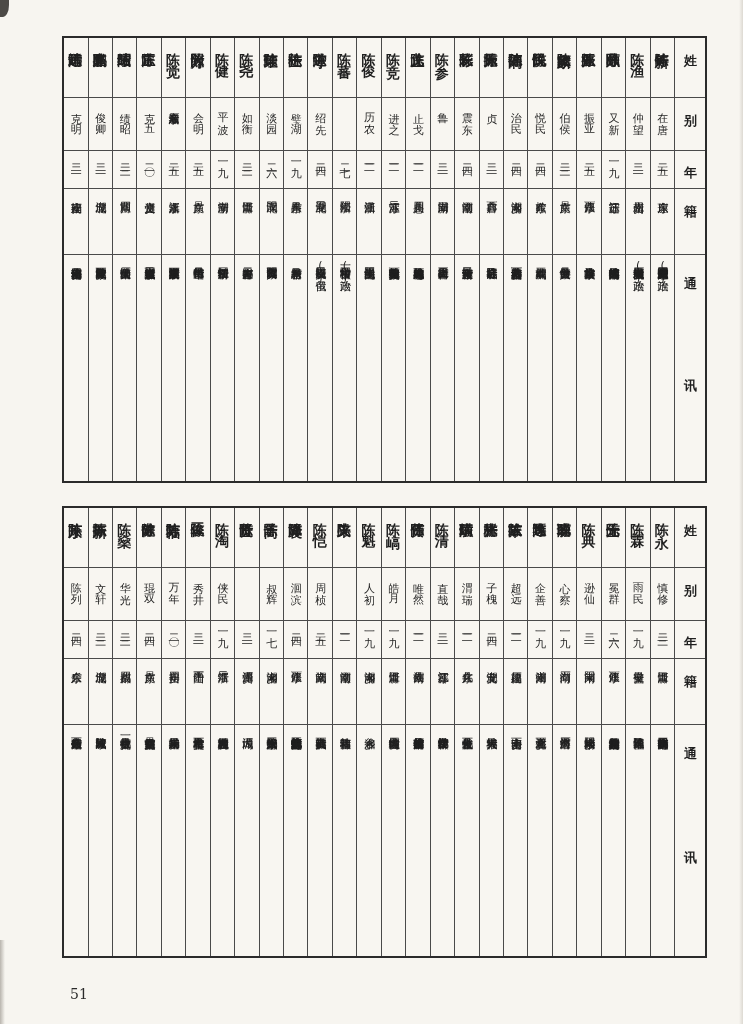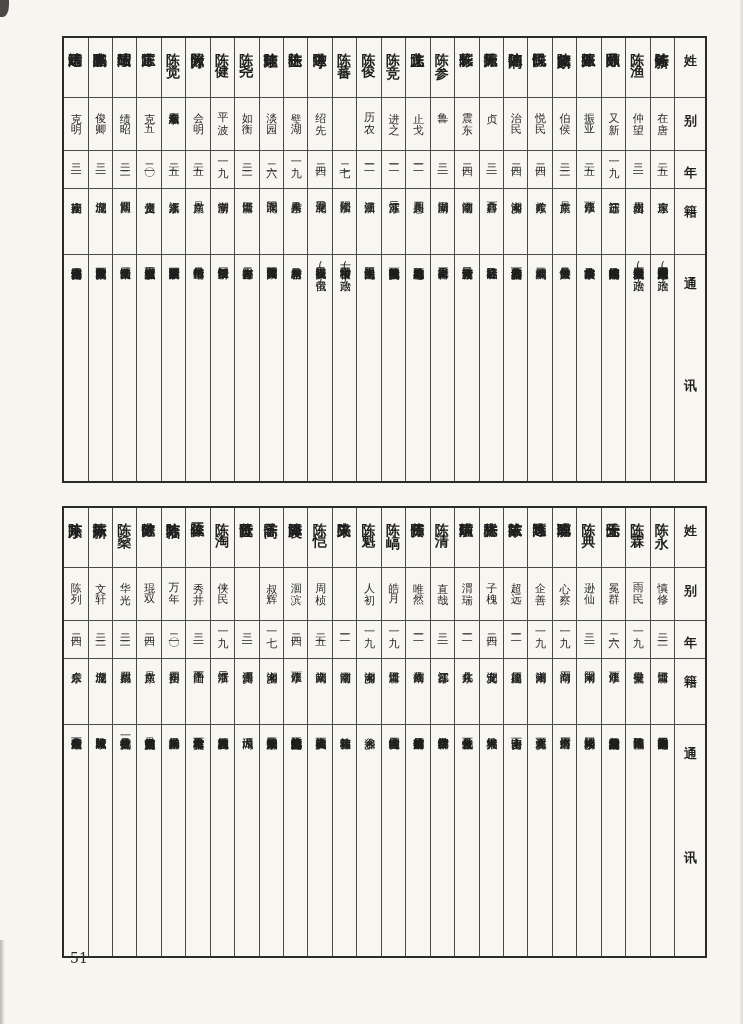--- a/index.html
+++ b/index.html
@@ -56,21 +56,21 @@
     text-align-last:justify;
     font-weight:bold;
     font-size:13px;
     letter-spacing:0;
     padding:6px 8px 6px 0;
   }
   .hcell.cell-age{padding-top:5px;padding-bottom:5px;}
   .hcell.cell-addr{padding-top:10px;padding-bottom:10px;}
   .page-number{
     position:absolute;
-    left:70px;top:950px;
+    left:70px;top:986px;
     font-family:"DejaVu Serif", serif;
     font-size:14px;
     color:#2a2a2a;
   }
   
   .corner-mark{
     position:absolute;left:0;top:0;width:9px;height:17px;
     background:#4c4a46;border-radius:0 0 70% 0;
   }
   .edge-smudge{

